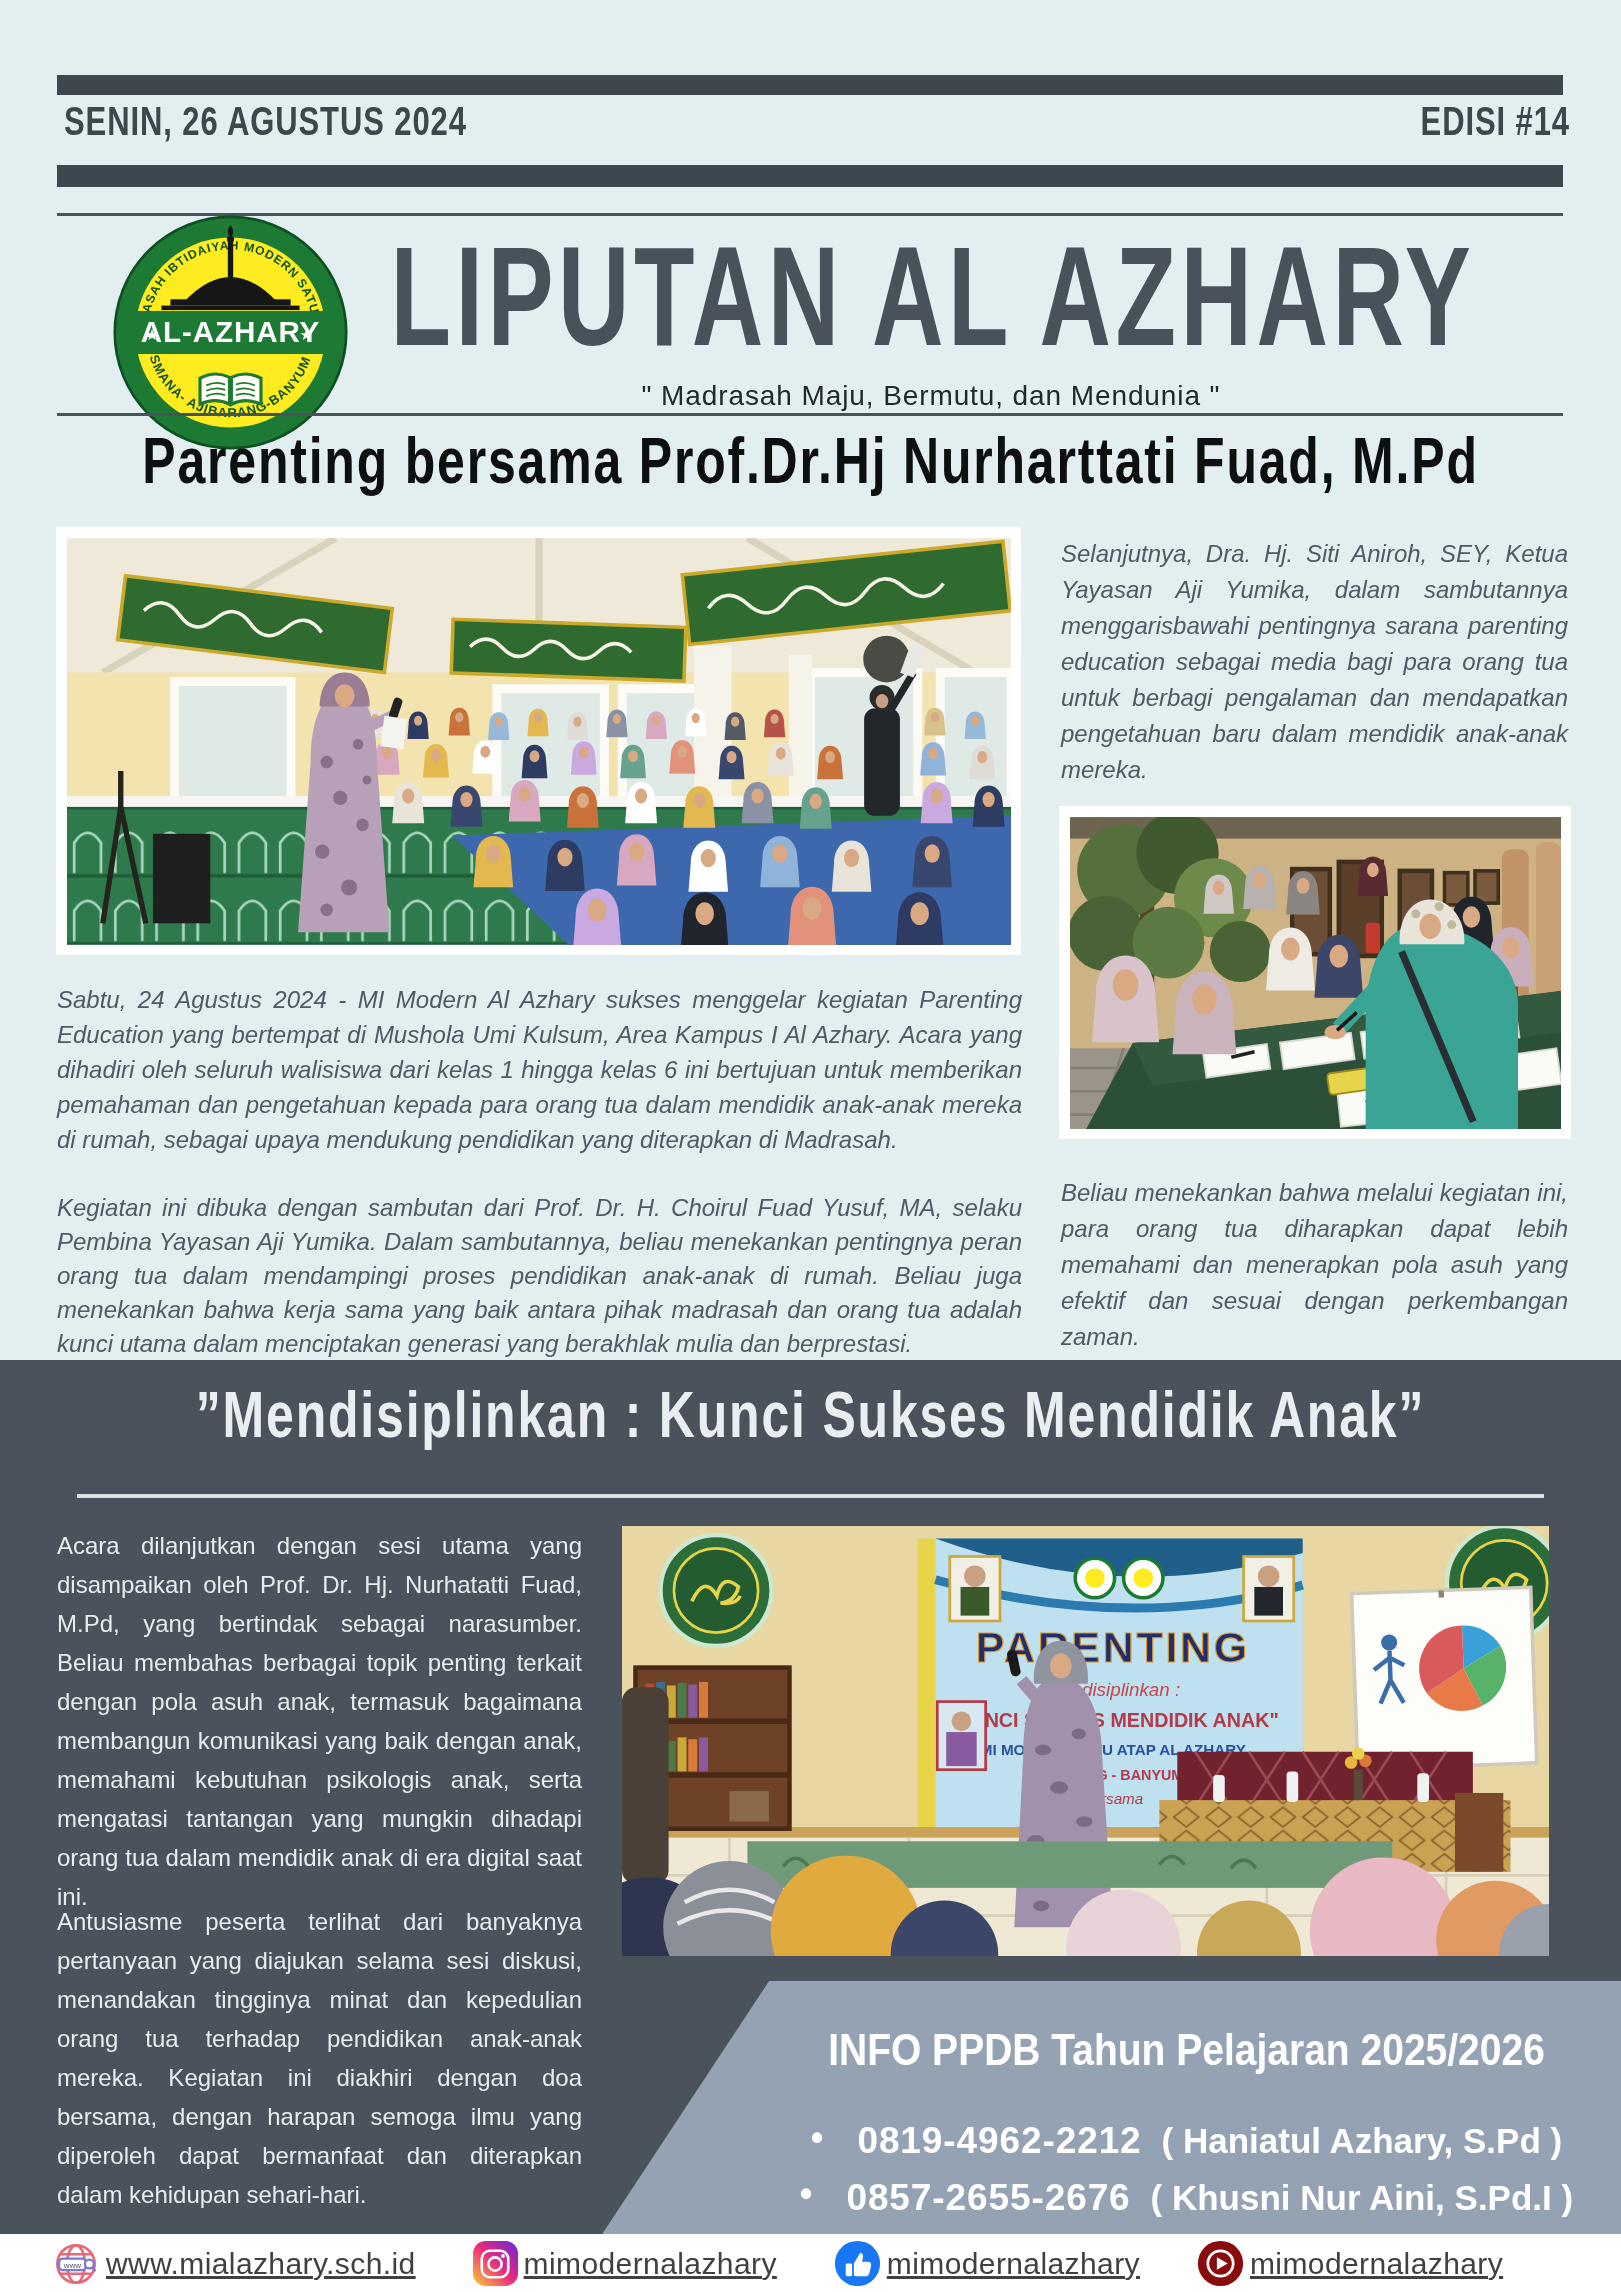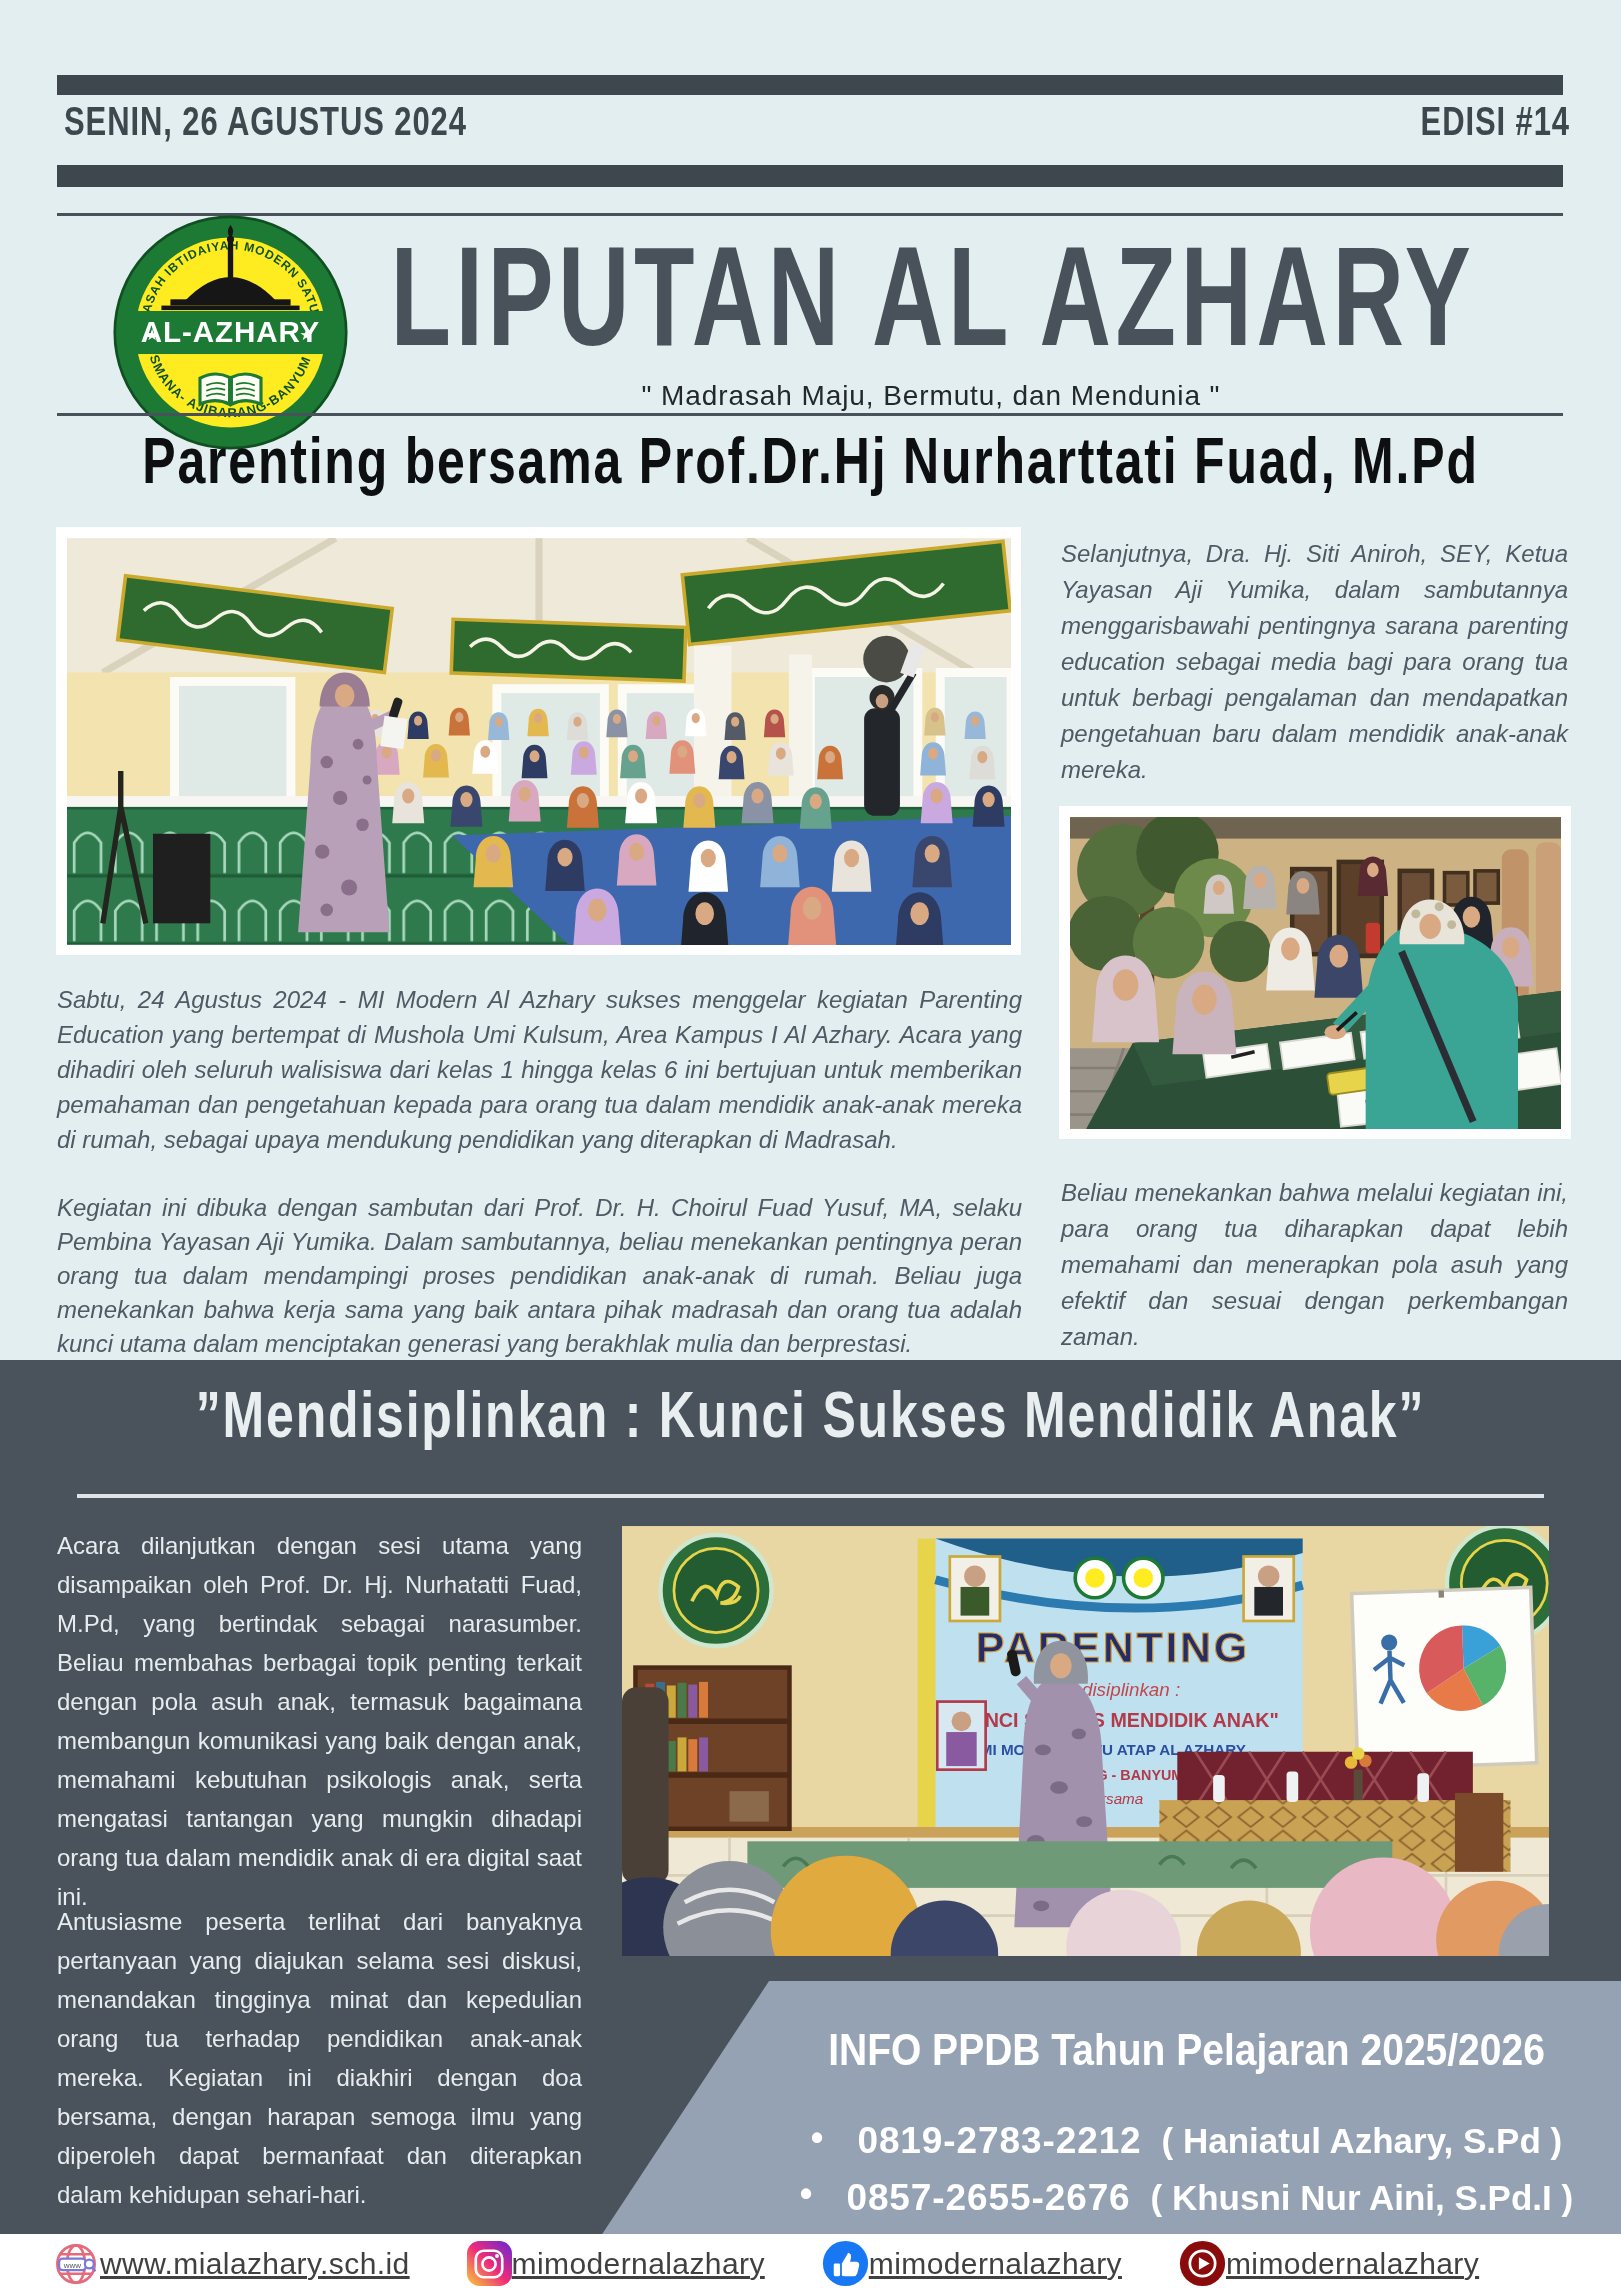--- a/index.html
+++ b/index.html
@@ -34,21 +34,21 @@
   .infoTitle{position:absolute;left:215px;right:27px;top:47px;text-align:center;}
   .infoTitle .cond{font-size:39px;font-weight:700;color:#ffffff;transform:scaleY(1.15);white-space:nowrap;}
   .infoItems{position:absolute;left:215px;right:27px;top:125px;text-align:center;}
   .ppdb-item{margin-top:14.3px;color:#ffffff;font-weight:700;white-space:nowrap;}
   .ppdb-item::before{content:"•";font-size:36px;margin-right:30px;position:relative;top:-3.6px;}
   .ppdb-item .ph{font-size:37px;letter-spacing:0.9px;}
   .ppdb-item .nm{font-size:35px;margin-left:16px;}
   
   .footer{position:absolute;left:0;top:2234px;width:1621px;height:59px;background:#ffffff;
           display:flex;align-items:center;}
-  .fitem{display:flex;align-items:center;gap:0;}
+  .fitem{display:flex;align-items:center;gap:6px;}
   .ftext{font-size:30px;color:#404040;letter-spacing:0.4px;text-decoration:underline;}
   .igbg{width:45px;height:45px;border-radius:12.5px;background:linear-gradient(45deg,#f9ce34,#ee2a7b,#6228d7);
         display:flex;align-items:center;justify-content:center;}
 </style>
 </head>
 <body>
 
 <div id="page">
 
   <div class="bar" style="top:75px;height:19.7px;"></div>
@@ -459,21 +459,21 @@
       </g>
     </svg>
   </div>
 
   <div class="infoBox">
     <div class="infoTitle">
       <span class="cond">INFO PPDB Tahun Pelajaran 2025/2026</span>
     </div>
     <div class="infoItems">
       <div class="ppdb-item">
-        <span class="ph">0819-2783-2212</span>
+        <span class="ph">0819-4962-2212</span>
         <span class="nm">( Haniatul Azhary, S.Pd )</span>
       </div>
       <div class="ppdb-item">
         <span class="ph">0857-2655-2676</span>
         <span class="nm">( Khusni Nur Aini, S.Pd.I )</span>
       </div>
     </div>
   </div>
 
   <div class="footer">

